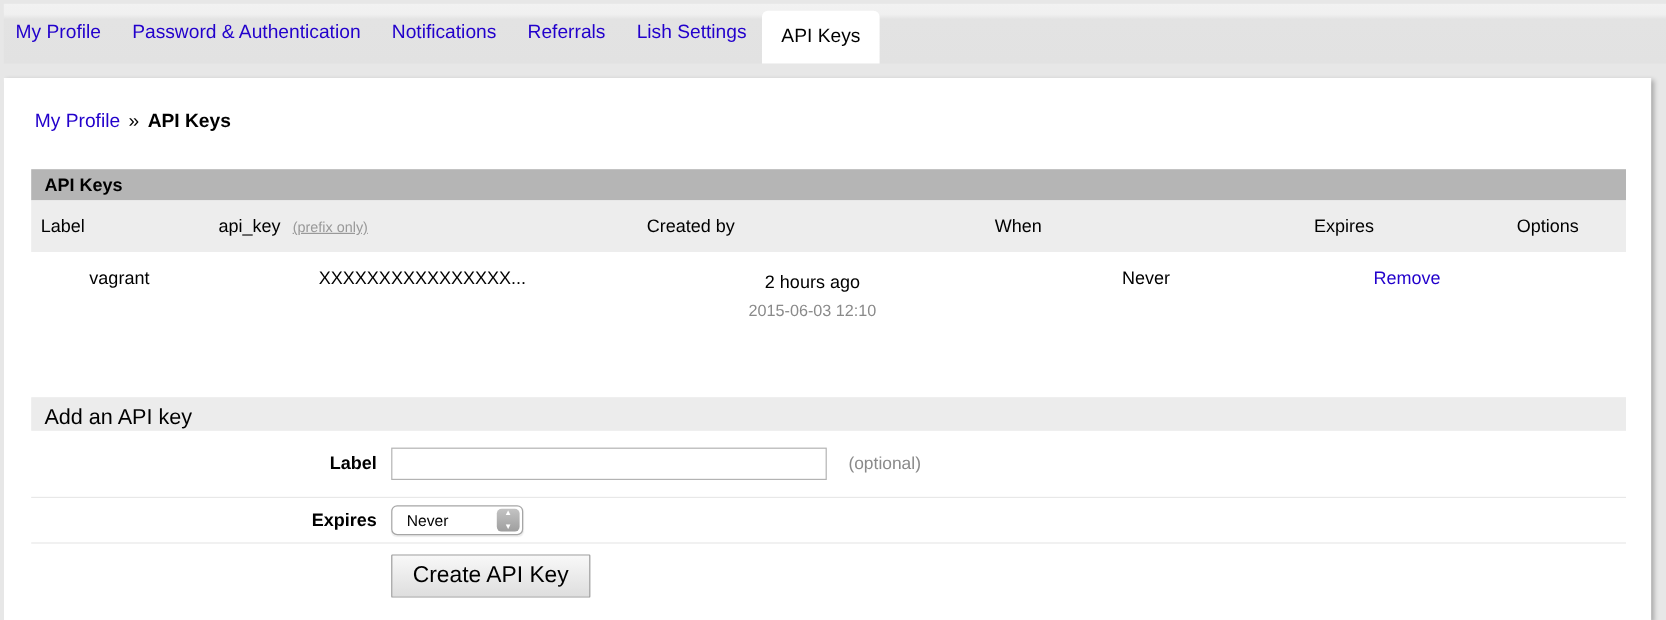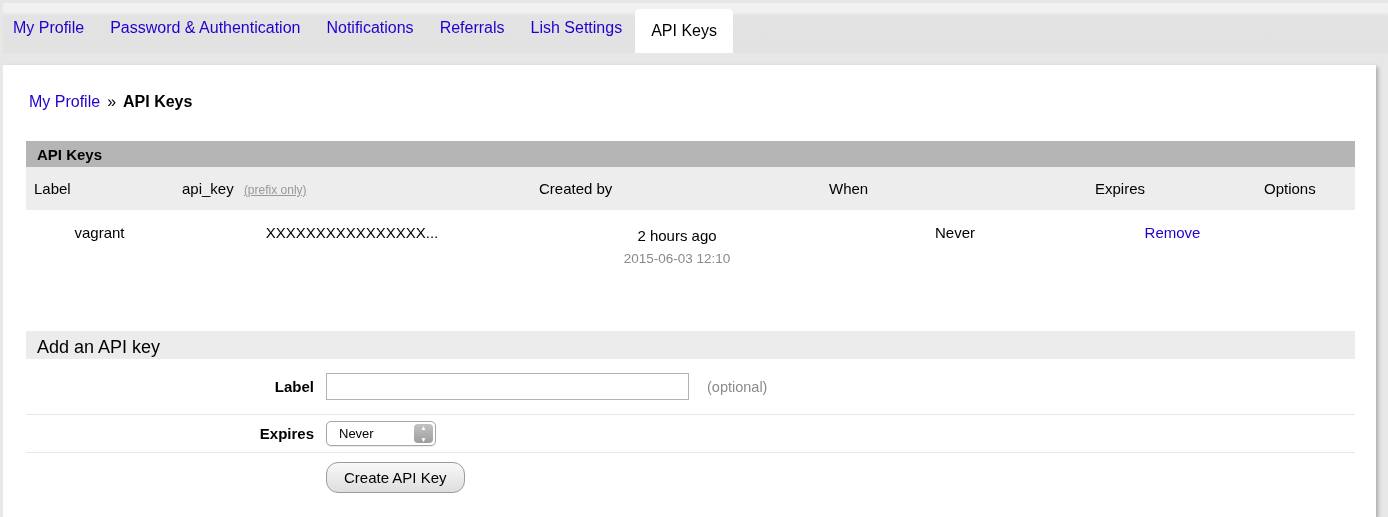--- a/index.html
+++ b/index.html
@@ -89,23 +89,23 @@
     cursor: pointer; box-shadow: 0 1px 1px rgba(0,0,0,0.08);
   }
   .stepper {
     position: absolute; right: 2px; top: 2px; width: 19px; height: 19px;
     border-radius: 4px; background: linear-gradient(to bottom, #c3c3c3, #9e9e9e);
     display: flex; flex-direction: column; align-items: center; justify-content: center;
     color: #fff; font-size: 6.5px; line-height: 6px;
   }
   .create-btn {
     margin-left: 300px; font-family: "Liberation Sans", sans-serif;
-    font-size: 15px; color: #000; padding: 6px 17px;
+    font-size: 19px; color: #000; padding: 6px 17px;
     background: linear-gradient(to bottom, #f8f8f8, #dedede);
-    border: 1px solid #9b9b9b; border-radius: 12px; cursor: pointer;
+    border: 1px solid #9b9b9b; border-radius: 1px; cursor: pointer;
   }
 </style>
 </head>
 <body>
 
 <div class="tabbar">
   <a class="tab first">My Profile</a>
   <a class="tab">Password &amp; Authentication</a>
   <a class="tab">Notifications</a>
   <a class="tab">Referrals</a>

